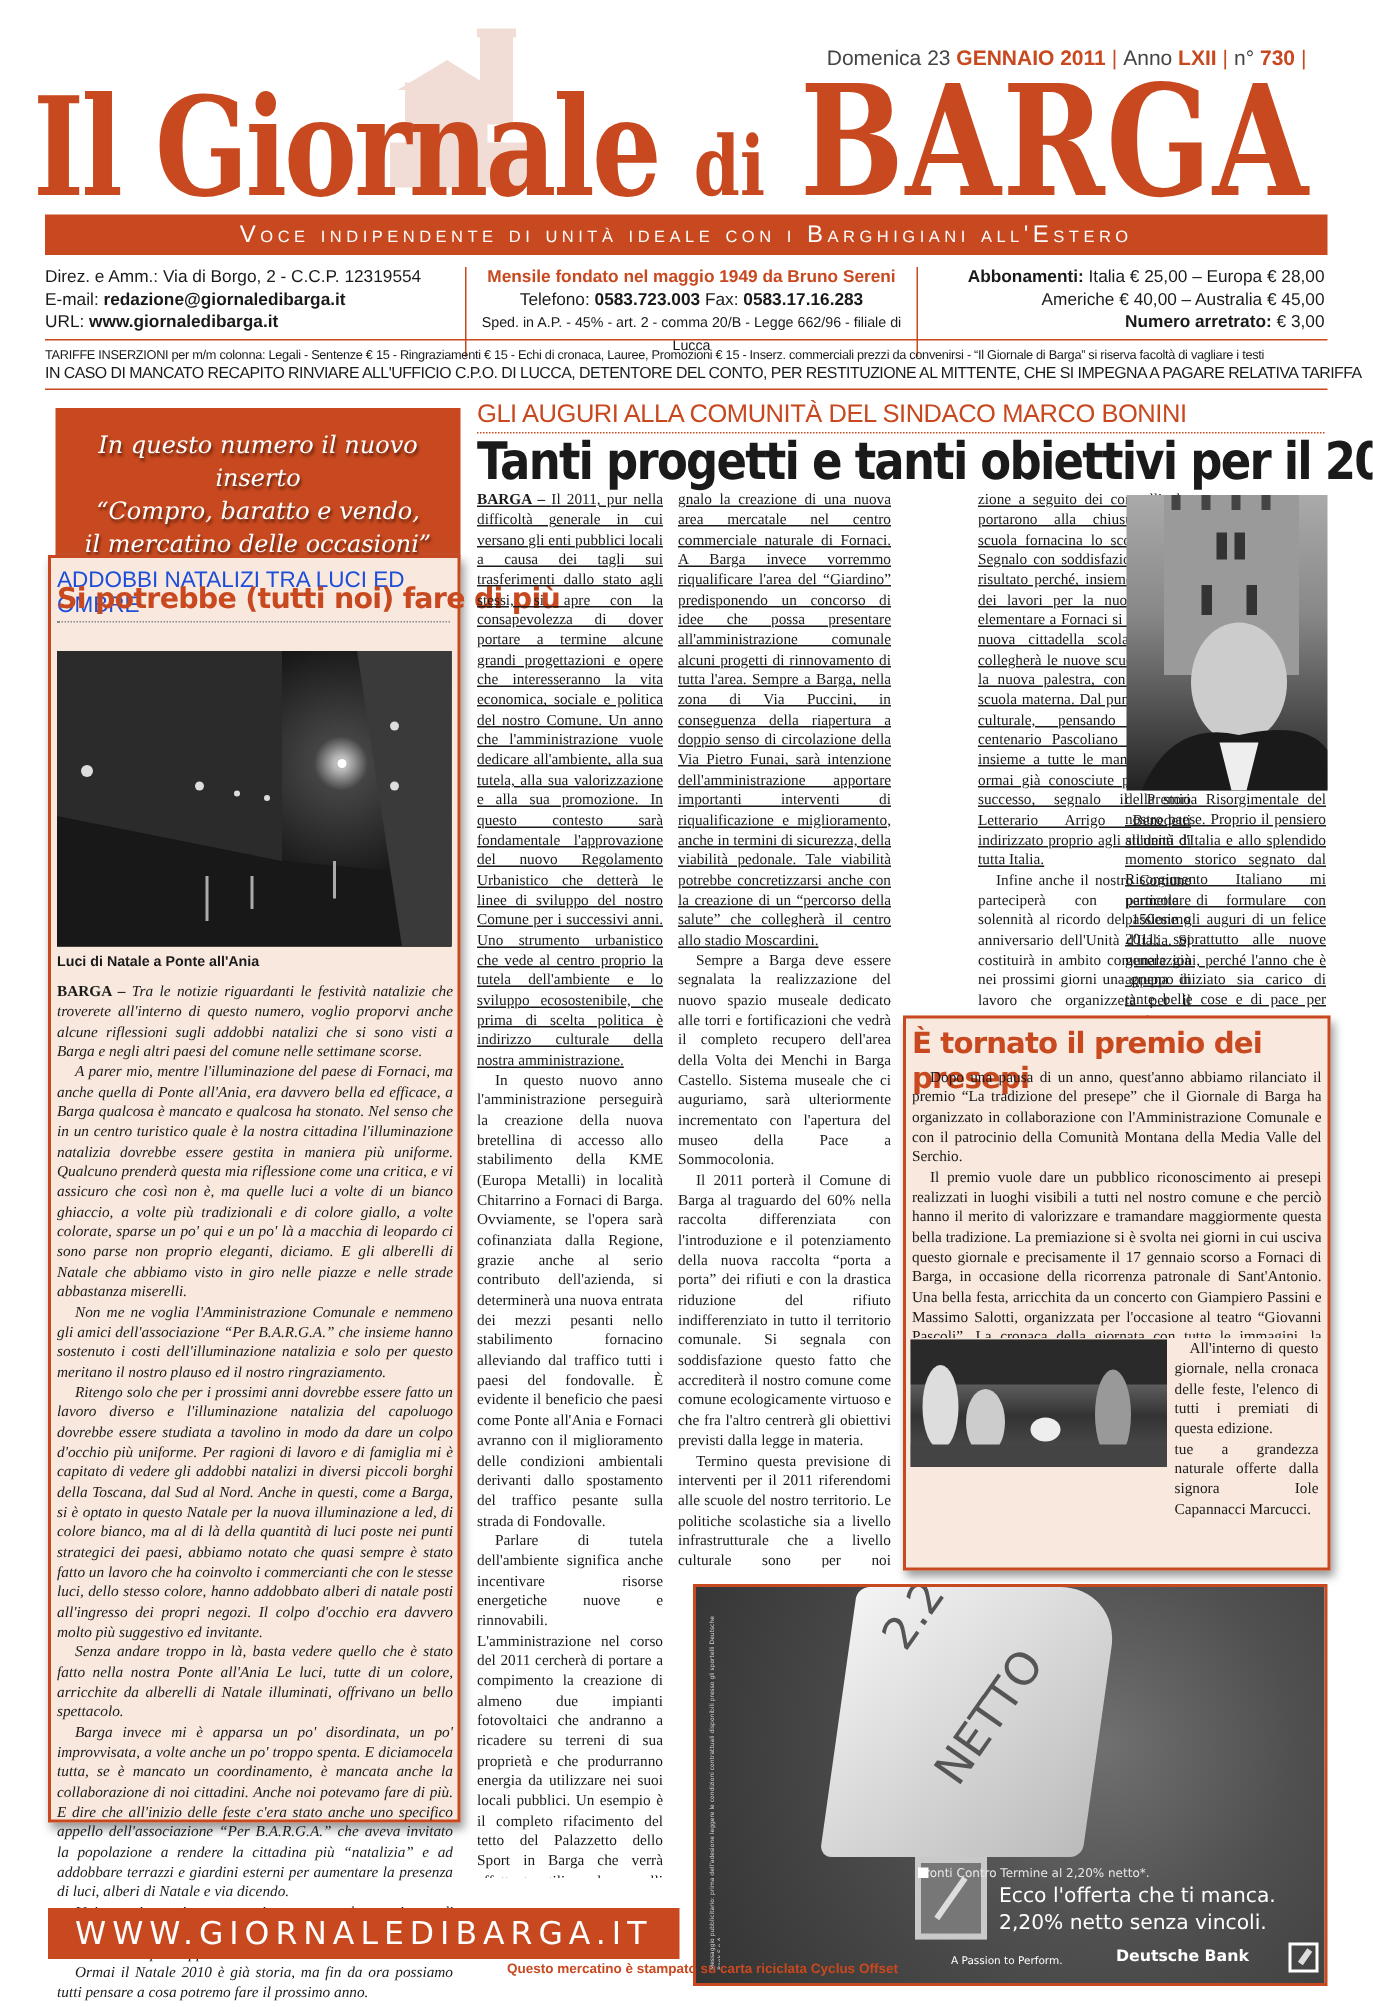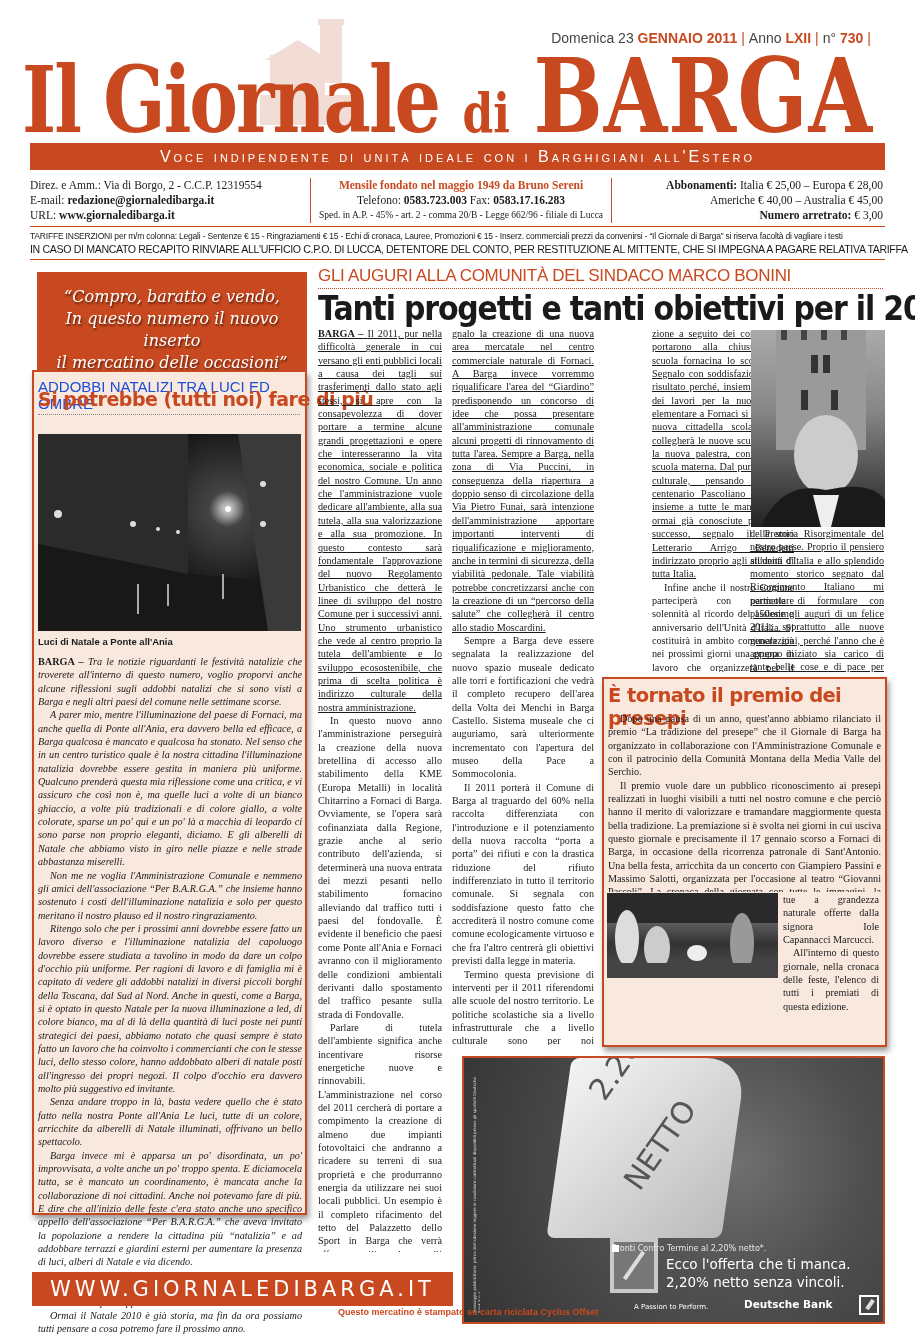--- a/index.html
+++ b/index.html
@@ -7,21 +7,21 @@
   .abs{position:absolute;}
   
   .dateline{right:40px;top:30px;font-family:"Liberation Sans",sans-serif;font-size:14px;color:#444;}
   .dateline b{color:#c8491f;}
   .dateline .sep{color:#c8491f;margin:0 4px;}
   .tower{left:250px;top:15px;width:120px;height:115px;opacity:.35;}
   .title{left:22px;top:44px;font-family:"DejaVu Serif",serif;font-weight:900;font-size:73px;color:#c8491f;letter-spacing:-2px;line-height:1;transform:scaleY(1.25);transform-origin:top left;white-space:nowrap;}
   .title .di{font-size:44px;letter-spacing:0;}
   .title .barga{font-size:82px;letter-spacing:1px;}
   .motto{left:30px;top:143px;width:855px;height:27px;background:#c8491f;color:#fff;font-family:"Liberation Sans",sans-serif;font-size:16px;letter-spacing:3px;text-align:center;line-height:27px;font-variant:small-caps;}
-  .info{top:178px;font-family:Liberation Serif, serif;font-size:11.5px;line-height:15px;}
+  .info{top:178px;font-family:Liberation Sans, sans-serif;font-size:11.5px;line-height:15px;}
   .info1{left:30px;width:275px;}
   .info2{left:310px;width:300px;text-align:center;border-left:1px solid #c8491f;border-right:1px solid #c8491f;}
   .info3{left:615px;width:268px;text-align:right;}
   .info2 .founded{color:#c8491f;font-weight:bold;}
   .info2 .small{font-size:9.5px;}
   .rule{left:30px;width:855px;height:1px;background:#c8491f;}
   .tariffe{left:30px;top:231px;width:860px;font-family:"Liberation Sans",sans-serif;font-size:8.5px;white-space:nowrap;letter-spacing:-.2px;}
   .recapito{left:30px;top:243px;width:860px;font-family:"Liberation Sans",sans-serif;font-size:10.6px;white-space:nowrap;letter-spacing:-.35px;}
   
   .promo{left:37px;top:272px;width:270px;height:110px;background:#c8491f;color:#fff;font-family:"DejaVu Serif",serif;font-style:italic;font-size:16px;text-align:center;line-height:22px;padding-top:14px;box-sizing:border-box;text-shadow:1px 2px 2px #5a1f0c;}
@@ -115,22 +115,22 @@
   <div><b>Abbonamenti:</b> <span>Italia € 25,00 – Europa € 28,00</span></div>
   <div>Americhe € 40,00 – Australia € 45,00</div>
   <div><b>Numero arretrato:</b> <span>€ 3,00</span></div>
 </div>
 <div class="abs rule" style="top:226px"></div>
 <div class="abs tariffe">TARIFFE INSERZIONI per m/m colonna: Legali - Sentenze € 15 - Ringraziamenti € 15 - Echi di cronaca, Lauree, Promozioni € 15 - Inserz. commerciali prezzi da convenirsi - “Il Giornale di Barga” si riserva facoltà di vagliare i testi</div>
 <div class="abs recapito">IN CASO DI MANCATO RECAPITO RINVIARE ALL'UFFICIO C.P.O. DI LUCCA, DETENTORE DEL CONTO, PER RESTITUZIONE AL MITTENTE, CHE SI IMPEGNA A PAGARE RELATIVA TARIFFA</div>
 <div class="abs rule" style="top:259px"></div>
 
 <div class="abs promo">
+  <div>In questo numero il nuovo inserto</div>
   <div>“Compro, baratto e vendo,</div>
-  <div>In questo numero il nuovo inserto</div>
   <div>il mercatino delle occasioni”</div>
 </div>
 <div class="abs leftbox"></div>
 <div class="abs kicker kicker-left">ADDOBBI NATALIZI TRA LUCI ED OMBRE</div>
 <div class="abs head-left">Si potrebbe (tutti noi) fare di più</div>
 <div class="abs photo-street">
   <svg width="263" height="197">
     <polygon points="0,0 150,0 150,170 0,190" fill="#2b2b2b"></polygon>
     <polygon points="0,110 150,140 263,150 263,197 0,197" fill="#181818"></polygon>
     <polygon points="200,0 263,0 263,197 230,197" fill="#3a3a3a"></polygon>
@@ -214,22 +214,22 @@
   <svg width="171" height="85">
     <rect width="171" height="30" fill="#2a2a2a"></rect>
     <ellipse cx="20" cy="45" rx="12" ry="28" fill="#ddd"></ellipse>
     <ellipse cx="50" cy="55" rx="13" ry="22" fill="#ccc"></ellipse>
     <ellipse cx="90" cy="60" rx="10" ry="8" fill="#eee"></ellipse>
     <ellipse cx="135" cy="50" rx="12" ry="30" fill="#999"></ellipse>
     <rect y="70" width="171" height="15" fill="#444"></rect>
   </svg>
 </div>
 <div class="abs pres-side">
+  <p>All'interno di questo giornale, nella cronaca delle feste, l'elenco di tutti i premiati di questa edizione.</p>
   <p style="text-indent:0">tue a grandezza naturale offerte dalla signora Iole Capannacci Marcucci.</p>
-  <p>All'interno di questo giornale, nella cronaca delle feste, l'elenco di tutti i premiati di questa edizione.</p>
 </div>
 
 <div class="abs ad">
   <div class="abs puzzle"></div>
   <div class="abs ad-pct">2.20%</div>
   <div class="abs ad-netto">NETTO</div>
   <div class="abs ad-fine">Messaggio pubblicitario: prima dell'adesione leggere le condizioni contrattuali disponibili presso gli sportelli Deutsche Bank S.p.A.</div>
   <div class="abs db-logo-big"></div>
   <div class="abs ad-head">
     <div>Ecco l'offerta che ti manca.</div>

